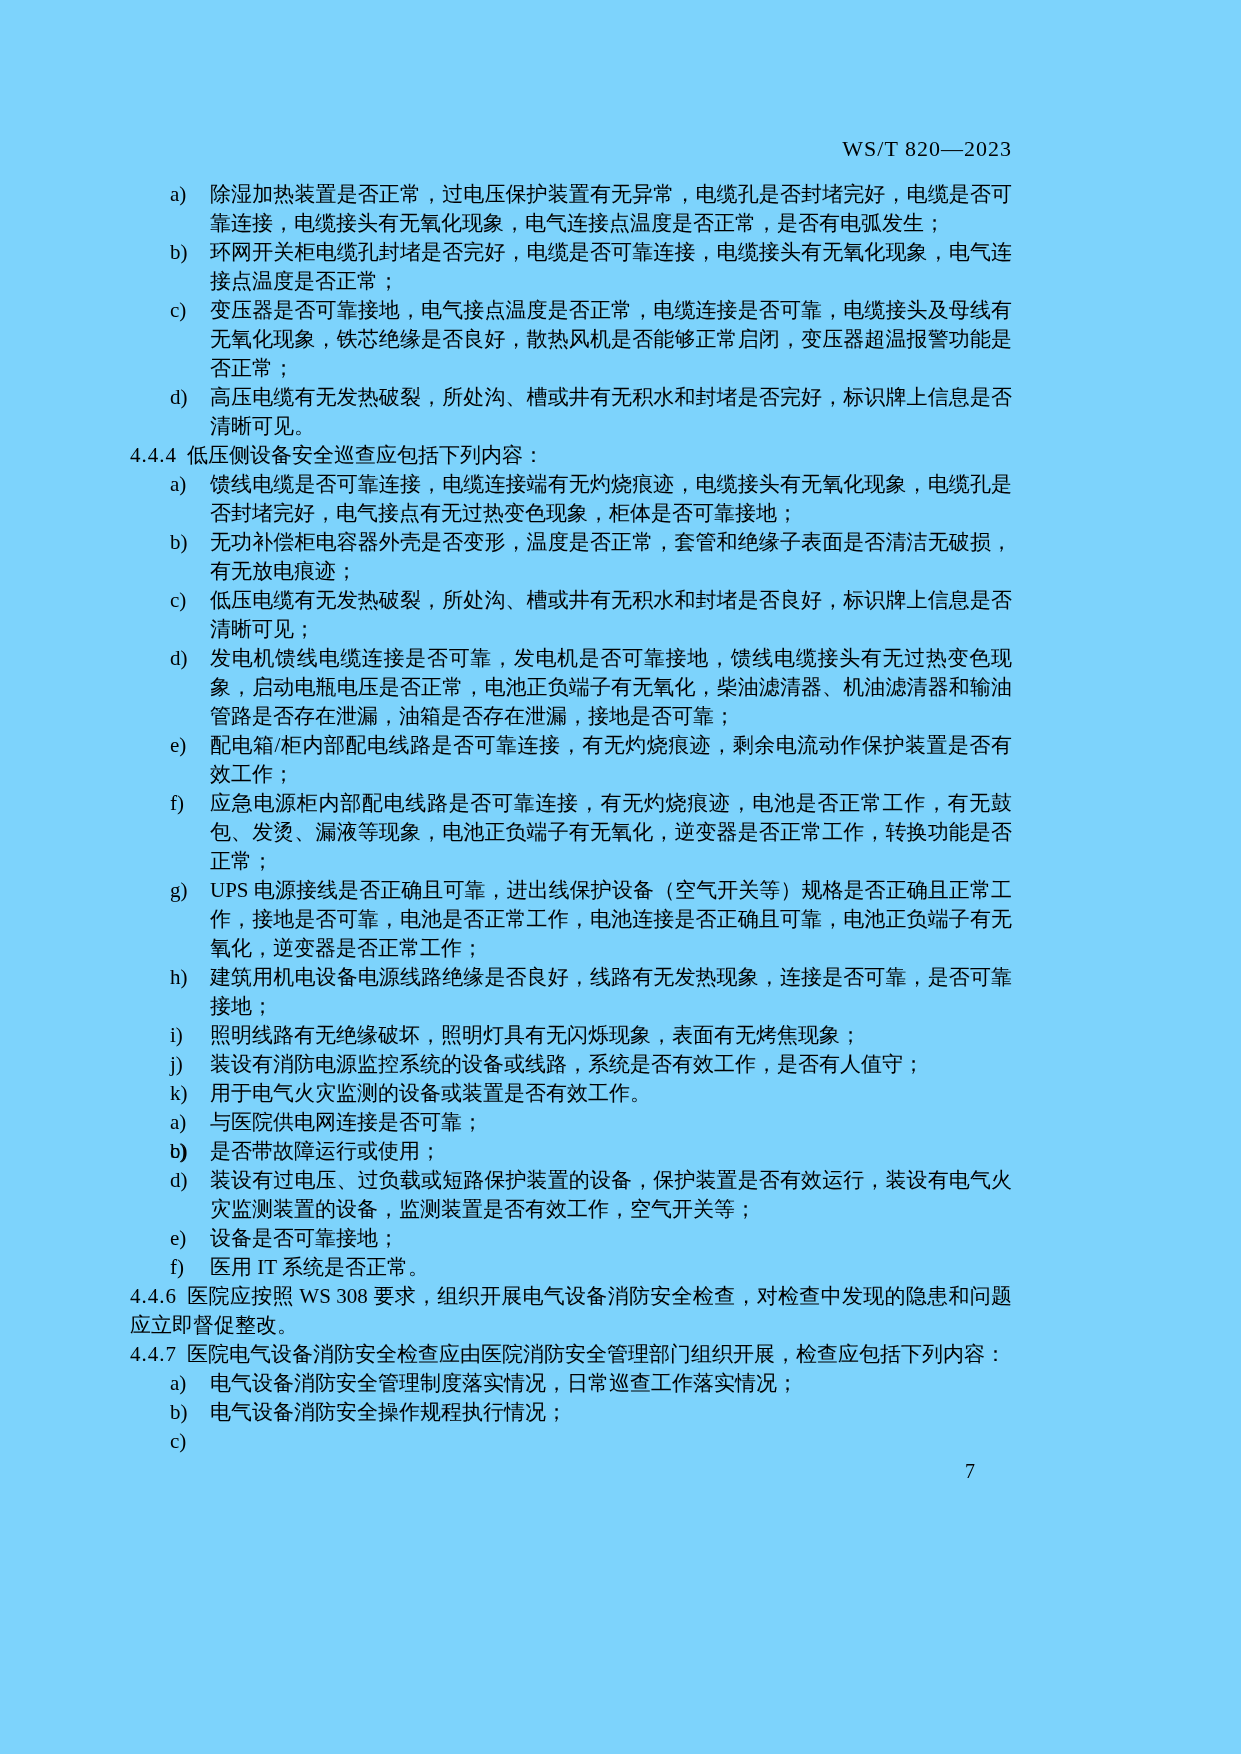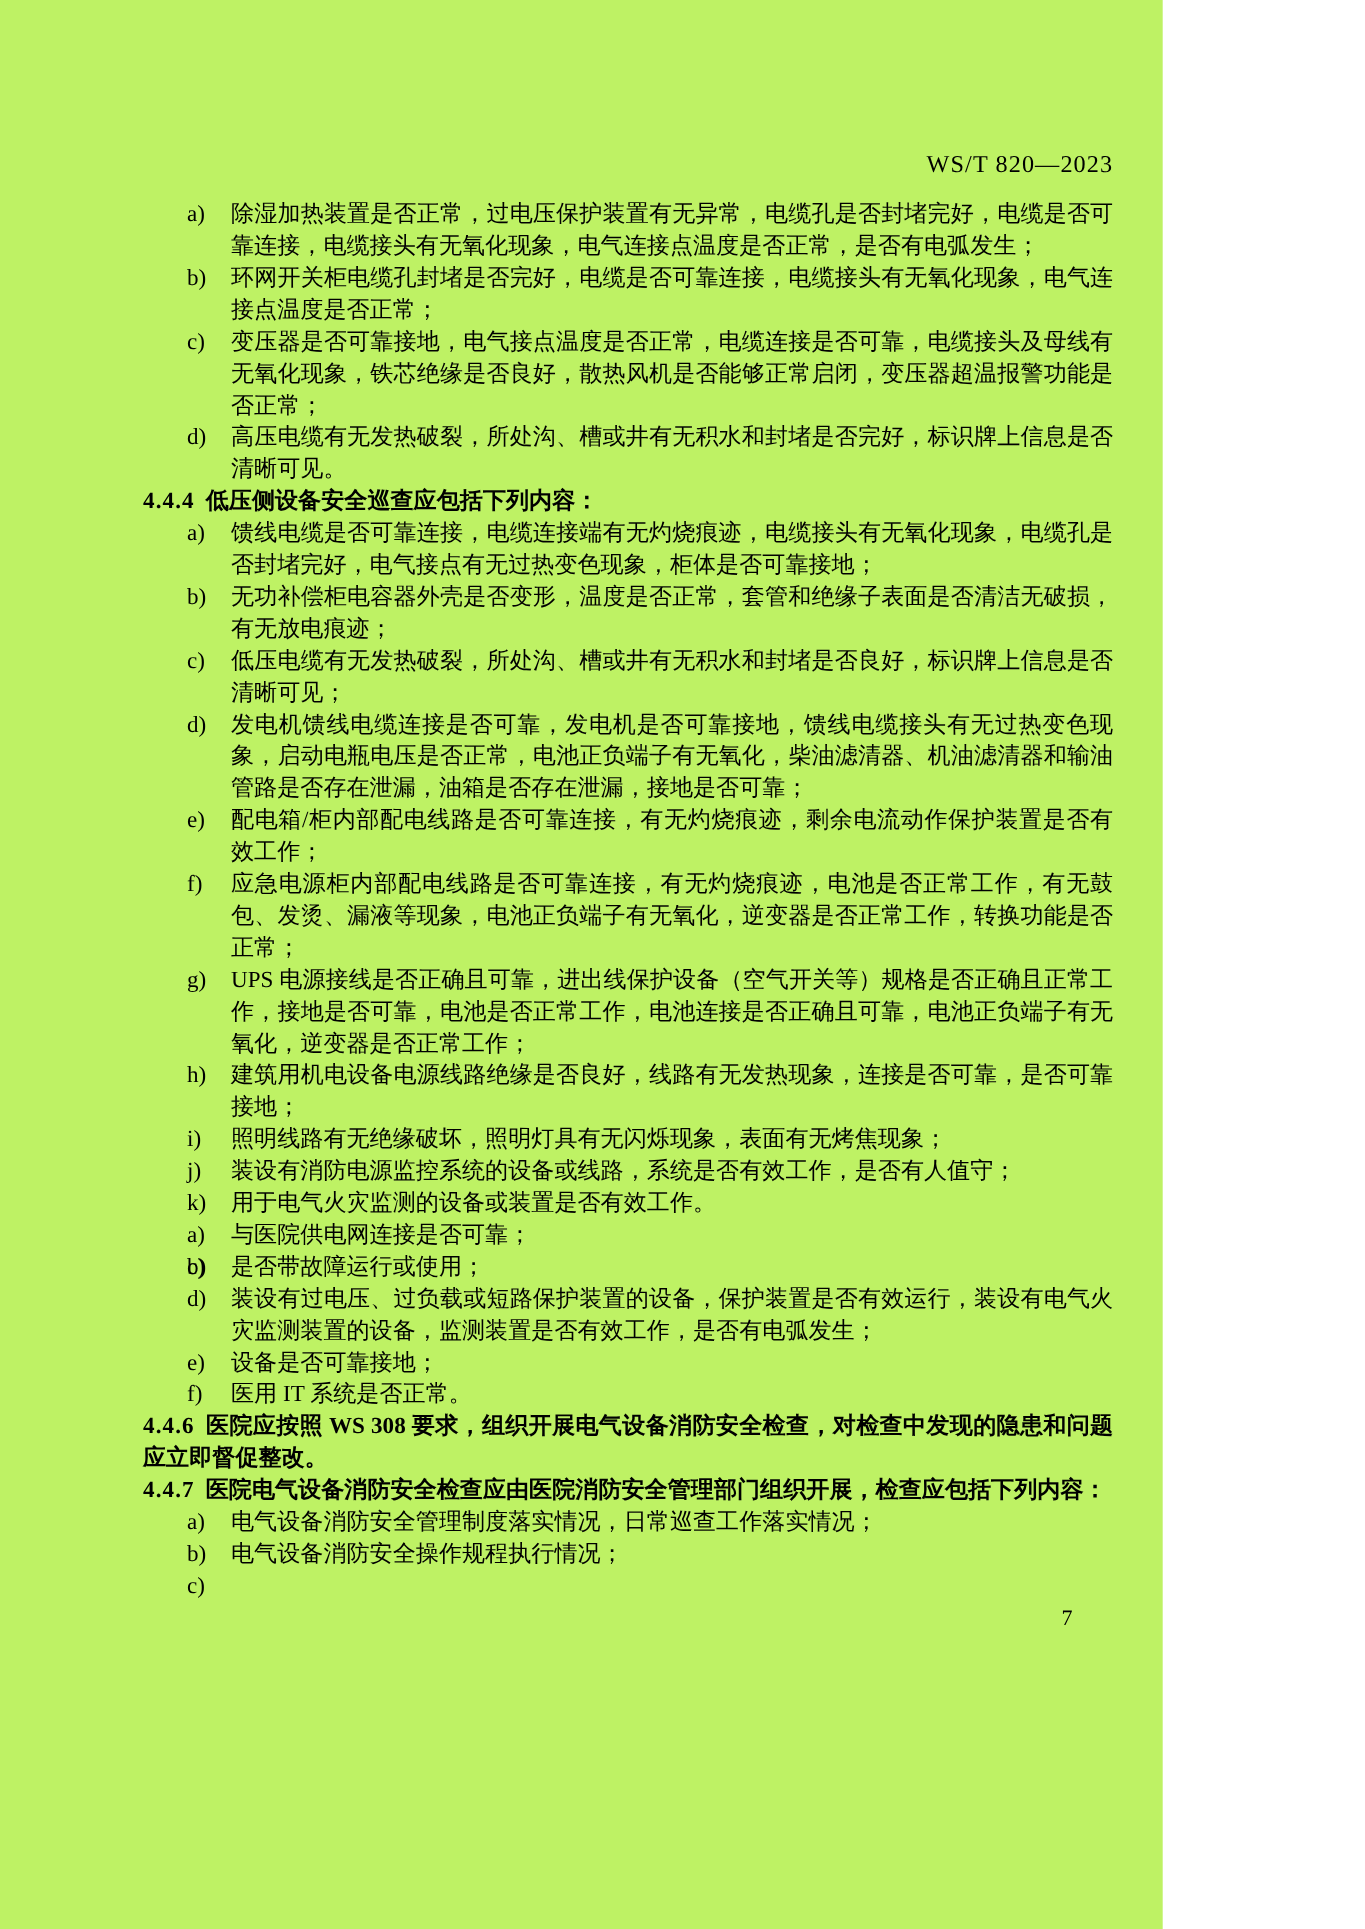--- a/index.html
+++ b/index.html
@@ -11,23 +11,23 @@
     height: 1754px;
     background: #ffffff;
     position: relative;
     font-family: "Liberation Serif", serif;
     color: #000000;
     overflow: hidden;
   }
   .page {
     position: absolute;
     left: 0; top: 0;
-    width: 1057px;
+    width: 1241px;
     height: 1754px;
-    background: #bef264;
+    background: #7dd3fc;
   }
   .doc-header {
     position: absolute;
     top: 136px;
     left: 130px;
     width: 882px;
     text-align: right;
     font-size: 22px;
     letter-spacing: 1px;
   }
@@ -36,21 +36,20 @@
     top: 180px;
     left: 130px;
     width: 882px;
     font-size: 21px;
     line-height: 29px;
     text-align: justify;
   }
   .section {
     position: relative;
     text-align: justify;
-    font-weight: bold;
   }
   .section .secnum {
     letter-spacing: 1px;
     margin-right: 10px;
   }
   .li {
     position: relative;
     padding-left: 80px;
     text-align: justify;
   }
@@ -86,21 +85,21 @@
       <div class="li"><span class="lbl">e)</span><span>配电箱/柜内部配电线路是否可靠连接，有无灼烧痕迹，剩余电流动作保护装置是否有效工作；</span></div>
       <div class="li"><span class="lbl">f)</span><span>应急电源柜内部配电线路是否可靠连接，有无灼烧痕迹，电池是否正常工作，有无鼓包、发烫、漏液等现象，电池正负端子有无氧化，逆变器是否正常工作，转换功能是否正常；</span></div>
       <div class="li"><span class="lbl">g)</span><span>UPS 电源接线是否正确且可靠，进出线保护设备（空气开关等）规格是否正确且正常工作，接地是否可靠，电池是否正常工作，电池连接是否正确且可靠，电池正负端子有无氧化，逆变器是否正常工作；</span></div>
       <div class="li"><span class="lbl">h)</span><span>建筑用机电设备电源线路绝缘是否良好，线路有无发热现象，连接是否可靠，是否可靠接地；</span></div>
       <div class="li"><span class="lbl">i)</span><span>照明线路有无绝缘破坏，照明灯具有无闪烁现象，表面有无烤焦现象；</span></div>
       <div class="li"><span class="lbl">j)</span><span>装设有消防电源监控系统的设备或线路，系统是否有效工作，是否有人值守；</span></div>
       <div class="li"><span class="lbl">k)</span><span>用于电气火灾监测的设备或装置是否有效工作。</span></div>
       <div class="li"><span class="lbl">a)</span><span>与医院供电网连接是否可靠；</span></div>
       <div class="li"><span class="lbl">b)</span></div>
       <div class="li"><span class="lbl">c)</span><span>是否带故障运行或使用；</span></div>
-      <div class="li"><span class="lbl">d)</span><span>装设有过电压、过负载或短路保护装置的设备，保护装置是否有效运行，装设有电气火灾监测装置的设备，监测装置是否有效工作，是否有电弧发生；</span></div>
+      <div class="li"><span class="lbl">d)</span><span>装设有过电压、过负载或短路保护装置的设备，保护装置是否有效运行，装设有电气火灾监测装置的设备，监测装置是否有效工作，空气开关等；</span></div>
       <div class="li"><span class="lbl">e)</span><span>设备是否可靠接地；</span></div>
       <div class="li"><span class="lbl">f)</span><span>医用 IT 系统是否正常。</span></div>
       <div class="section"><span class="secnum">4.4.6</span><span>医院应按照 WS 308 要求，组织开展电气设备消防安全检查，对检查中发现的隐患和问题应立即督促整改。</span></div>
       <div class="section"><span class="secnum">4.4.7</span><span>医院电气设备消防安全检查应由医院消防安全管理部门组织开展，检查应包括下列内容：</span></div>
       <div class="li"><span class="lbl">a)</span><span>电气设备消防安全管理制度落实情况，日常巡查工作落实情况；</span></div>
       <div class="li"><span class="lbl">b)</span><span>电气设备消防安全操作规程执行情况；</span></div>
       <div class="li"><span class="lbl">c)</span></div>
     </div>
   <div class="page-number">7</div>
 </div>

